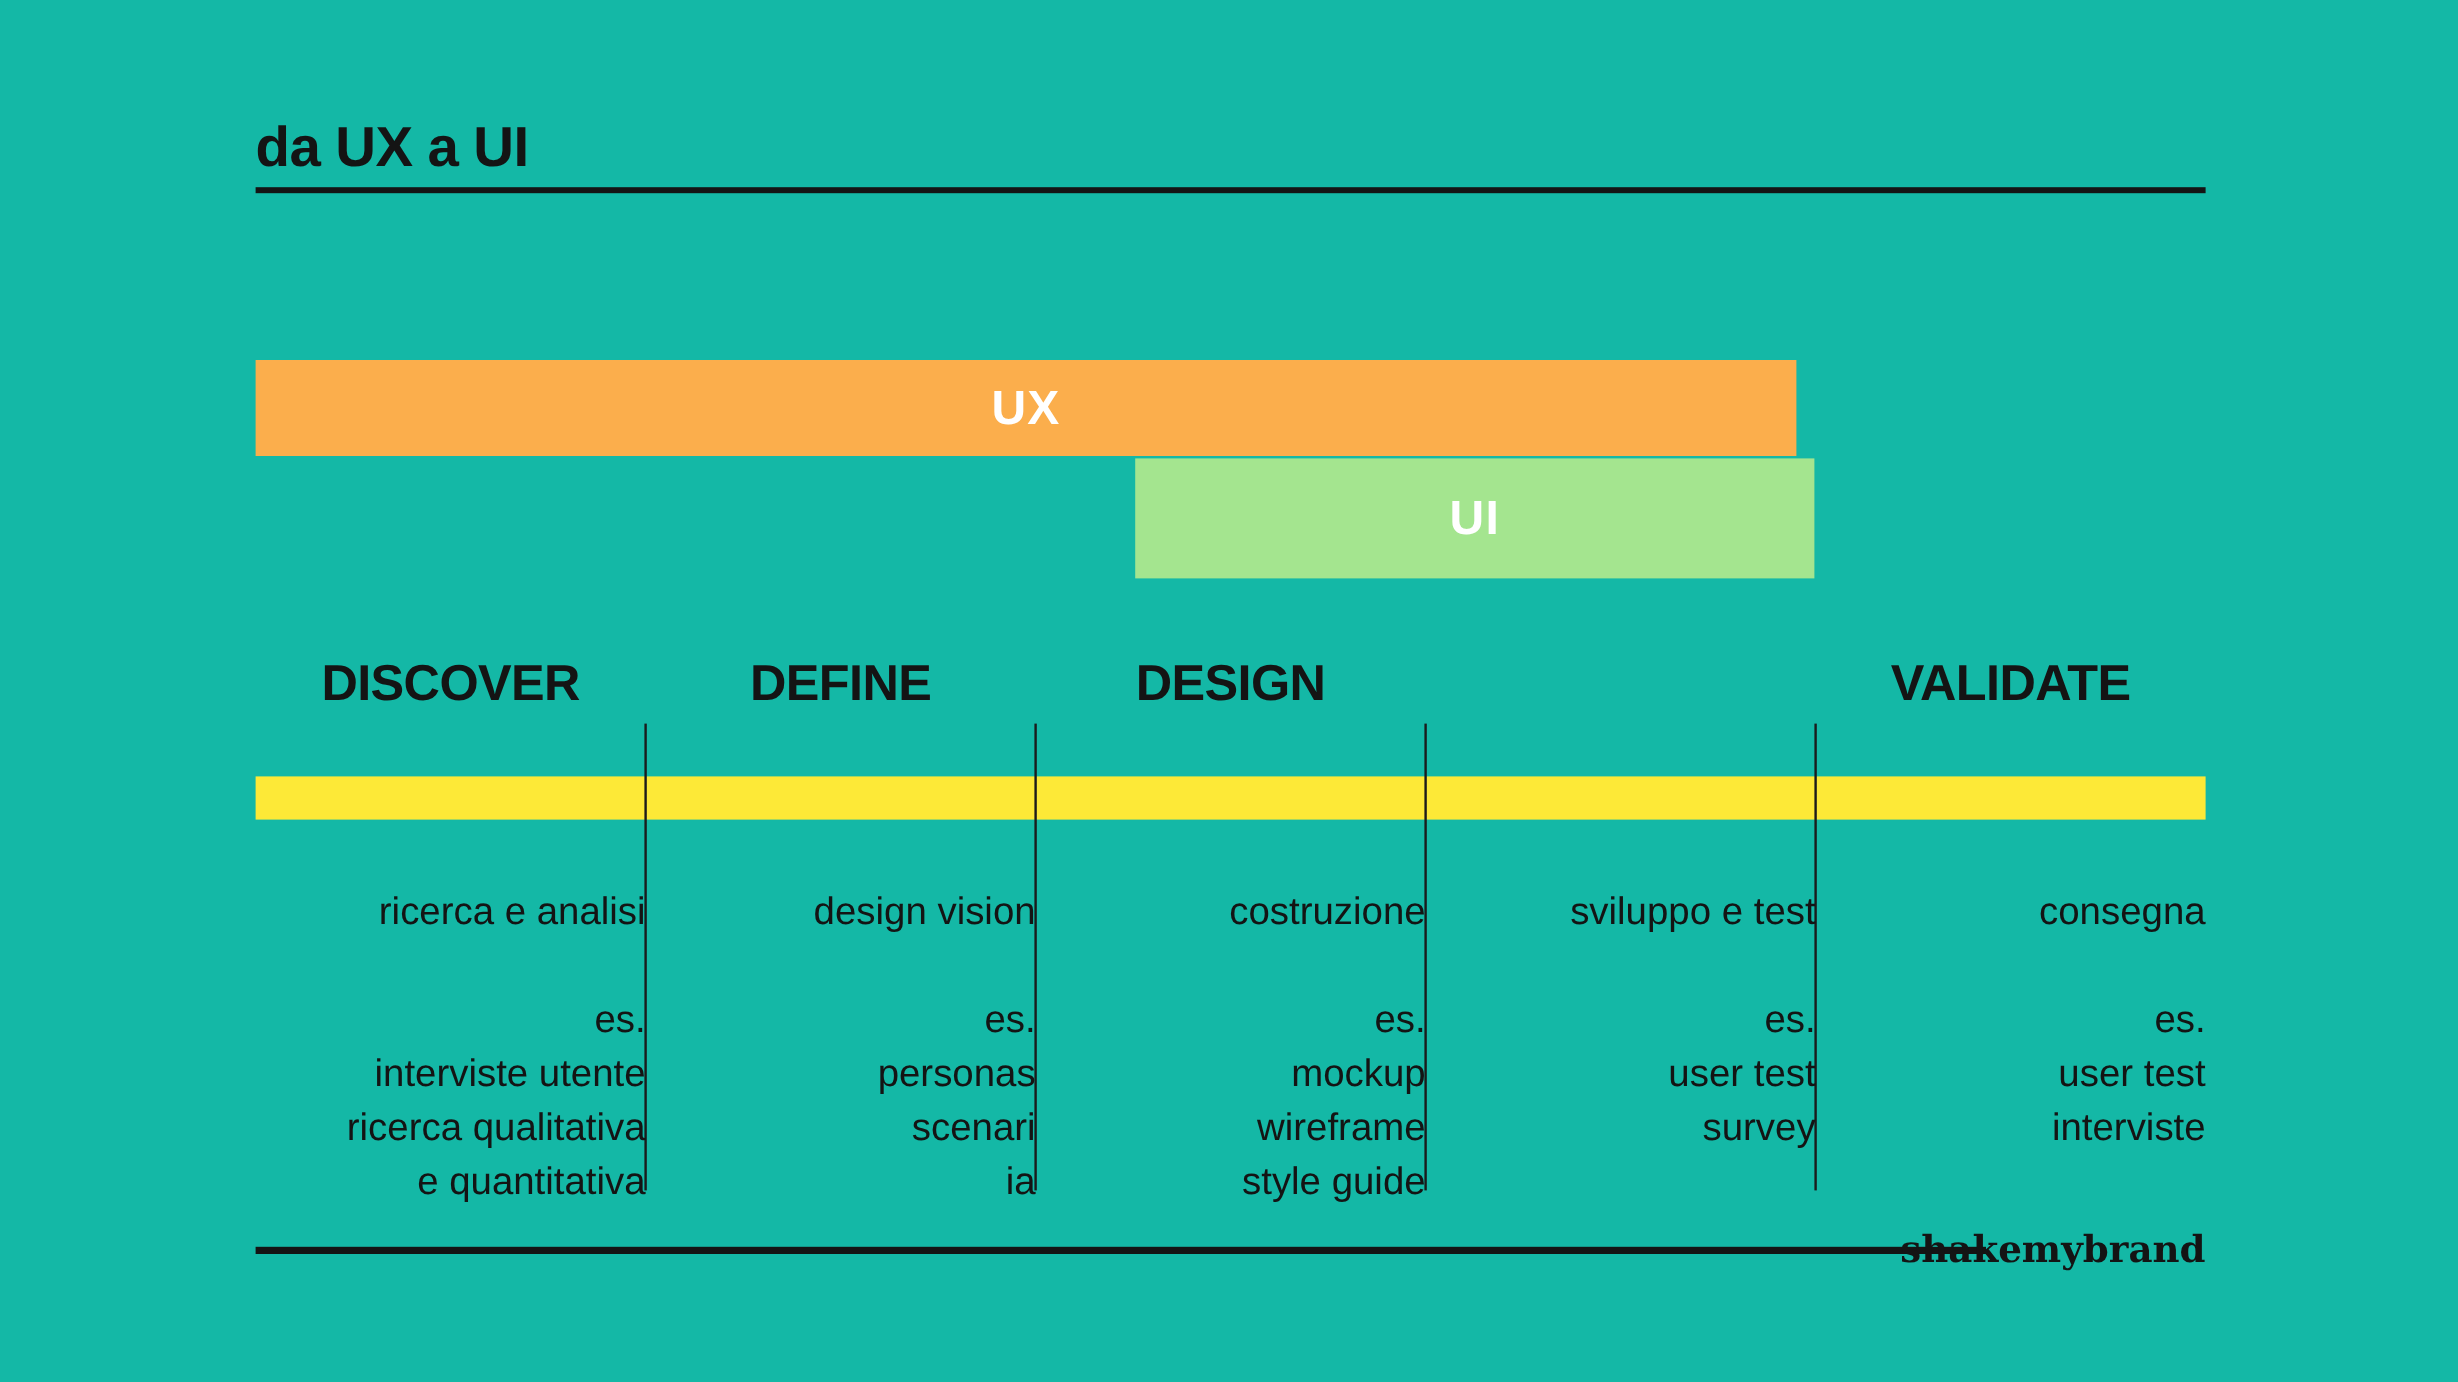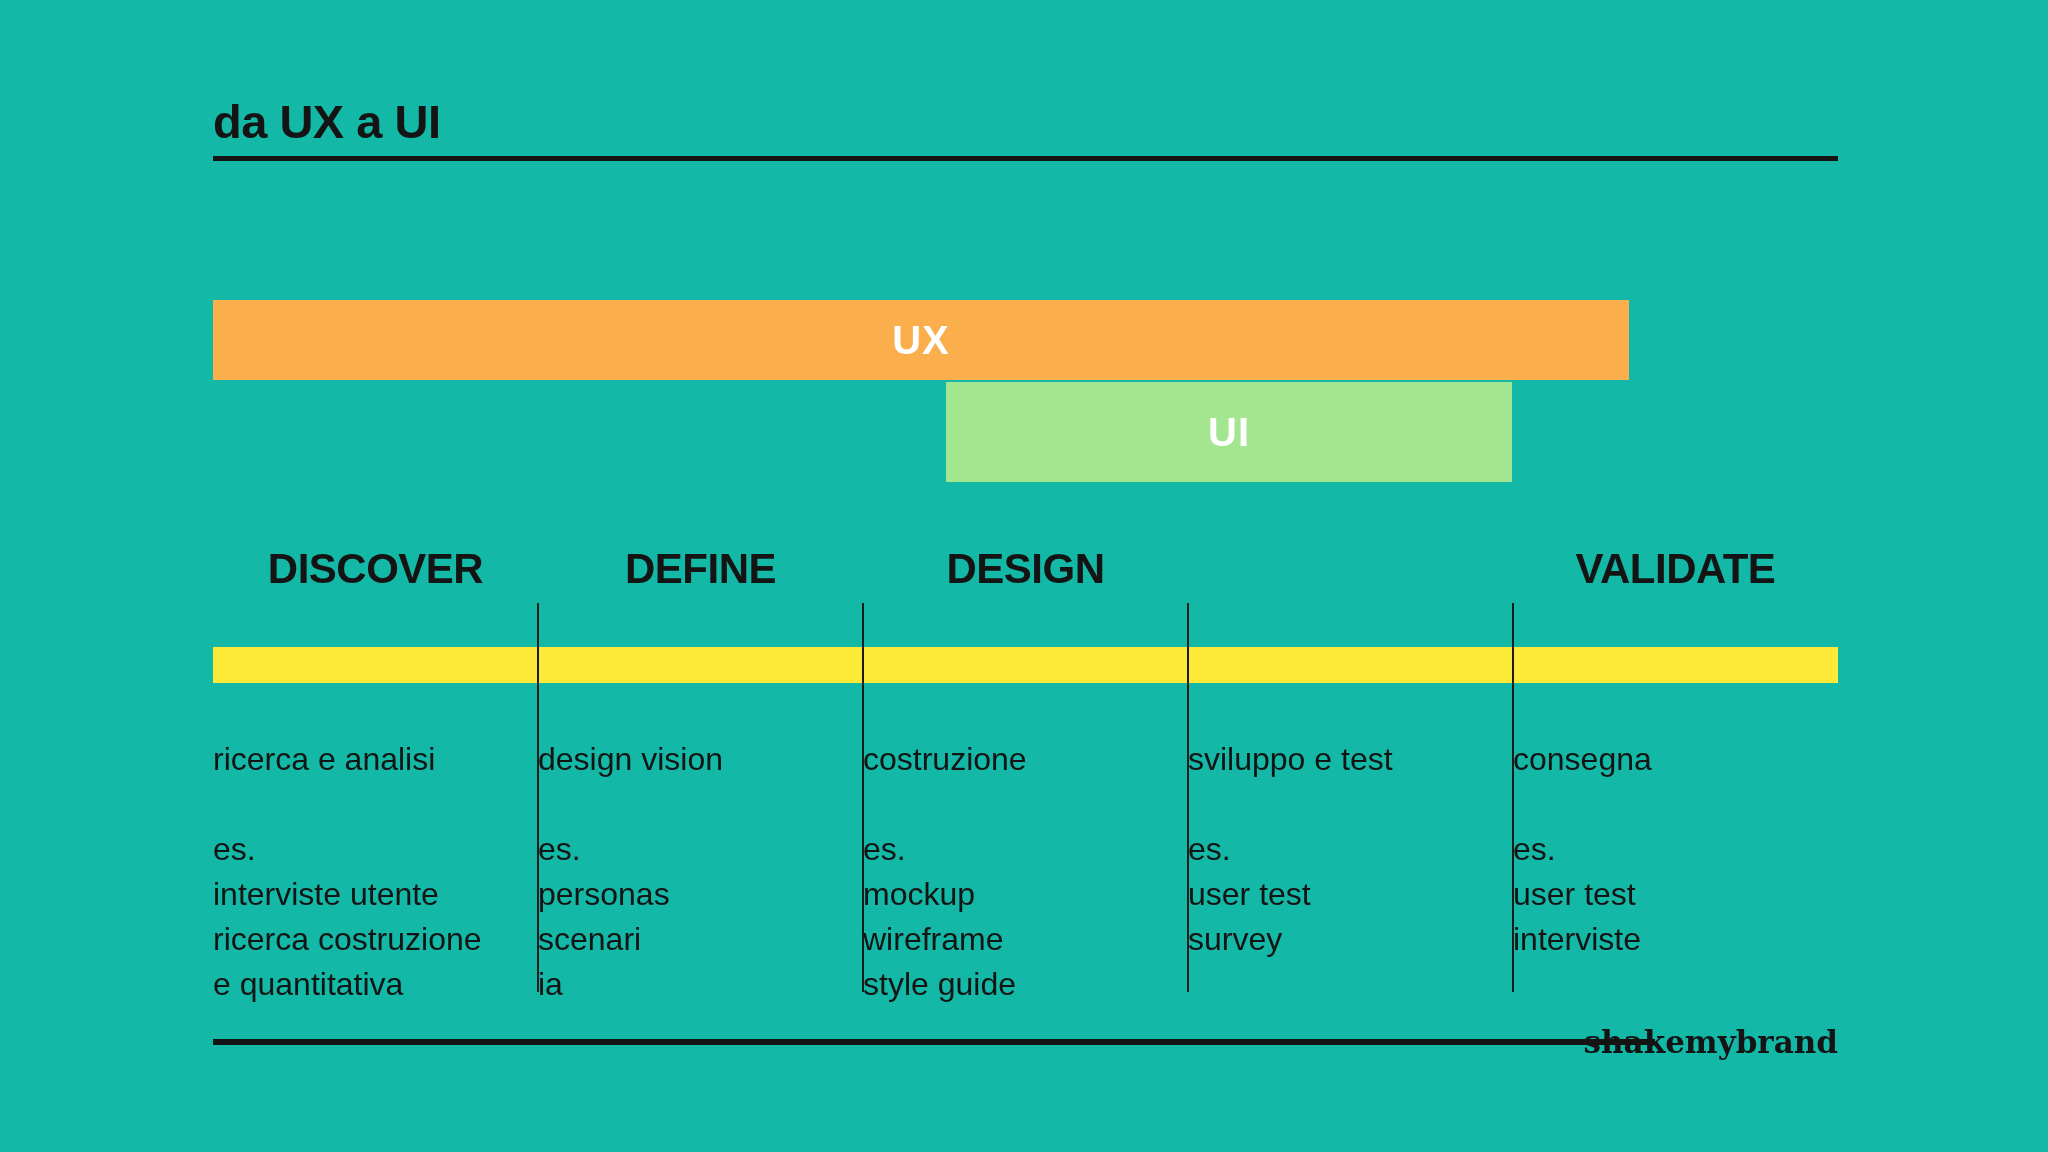--- a/index.html
+++ b/index.html
@@ -14,21 +14,21 @@
     font-size:47px;font-weight:700;letter-spacing:-0.5px;color:#141414;
     line-height:52px;white-space:nowrap;
   }
   .title-rule{
     position:absolute;left:213px;top:156px;width:1625px;height:5px;background:#141414;
   }
 
   .bar{
     position:absolute;display:flex;align-items:center;justify-content:center;
   }
-  .bar-ux{left:213px;top:300px;width:1416px;height:80px;}
+  .bar-ux{left:213px;top:300px;width:1284px;height:80px;}
   .bar-ui{left:946px;top:382px;width:566px;height:100px;}
   .bar-label{
     color:#ffffff;font-size:40px;font-weight:700;letter-spacing:1px;line-height:1;
   }
 
   .phase-header{
     position:absolute;top:544px;width:325px;text-align:center;
     font-size:42px;font-weight:700;letter-spacing:-0.5px;line-height:50px;color:#141414;
     white-space:nowrap;
   }
@@ -36,21 +36,21 @@
 
   .timeline{
     position:absolute;left:213px;top:647px;width:1625px;height:36px;
   }
   .divider{
     position:absolute;top:603px;width:2px;height:389px;background:#1b1b1b;
   }
   .div-0{left:537px;} .div-1{left:862px;} .div-2{left:1187px;} .div-3{left:1512px;}
 
   .col-body{
-    position:absolute;top:737px;width:325px;text-align:left;
+    position:absolute;top:737px;width:325px;text-align:right;
     font-size:32px;line-height:45px;color:#141414;
   }
   .col-body .summary{white-space:nowrap;}
   .col-body .gap{height:45px;}
   .col-body .line{white-space:nowrap;}
 
   .footer-rule{
     position:absolute;left:213px;top:1039px;width:1442px;height:6px;background:#141414;
   }
   .brand{
@@ -85,21 +85,21 @@
   <div class="divider div-0"></div>
   <div class="divider div-1"></div>
   <div class="divider div-2"></div>
   <div class="divider div-3"></div>
 
   <div class="col-body col-0">
     <div class="summary">ricerca e analisi</div>
     <div class="gap"></div>
     <div class="line">es.</div>
     <div class="line">interviste utente</div>
-    <div class="line">ricerca costruzione</div>
+    <div class="line">ricerca qualitativa</div>
     <div class="line">e quantitativa</div>
   </div>
 
   <div class="col-body col-1">
     <div class="summary">design vision</div>
     <div class="gap"></div>
     <div class="line">es.</div>
     <div class="line">personas</div>
     <div class="line">scenari</div>
     <div class="line">ia</div>

